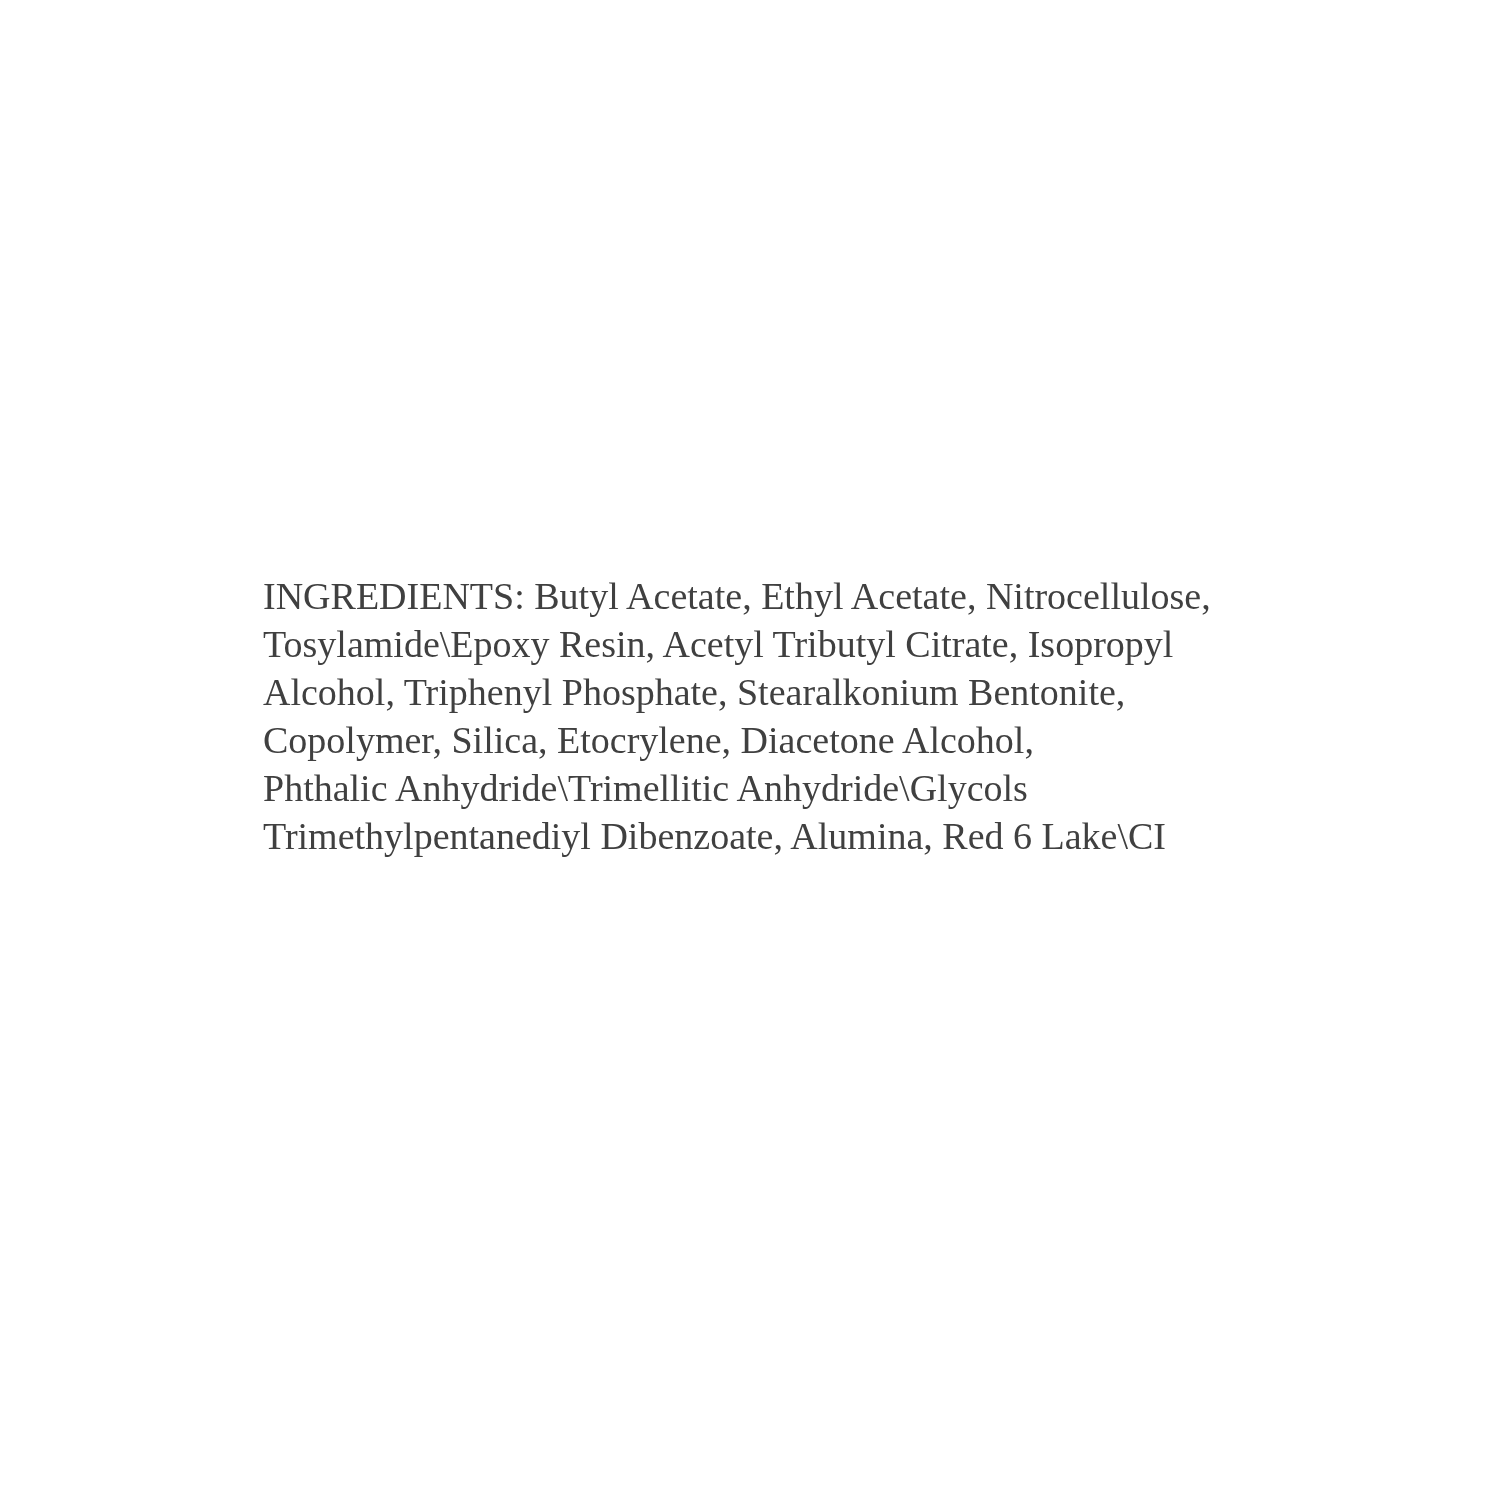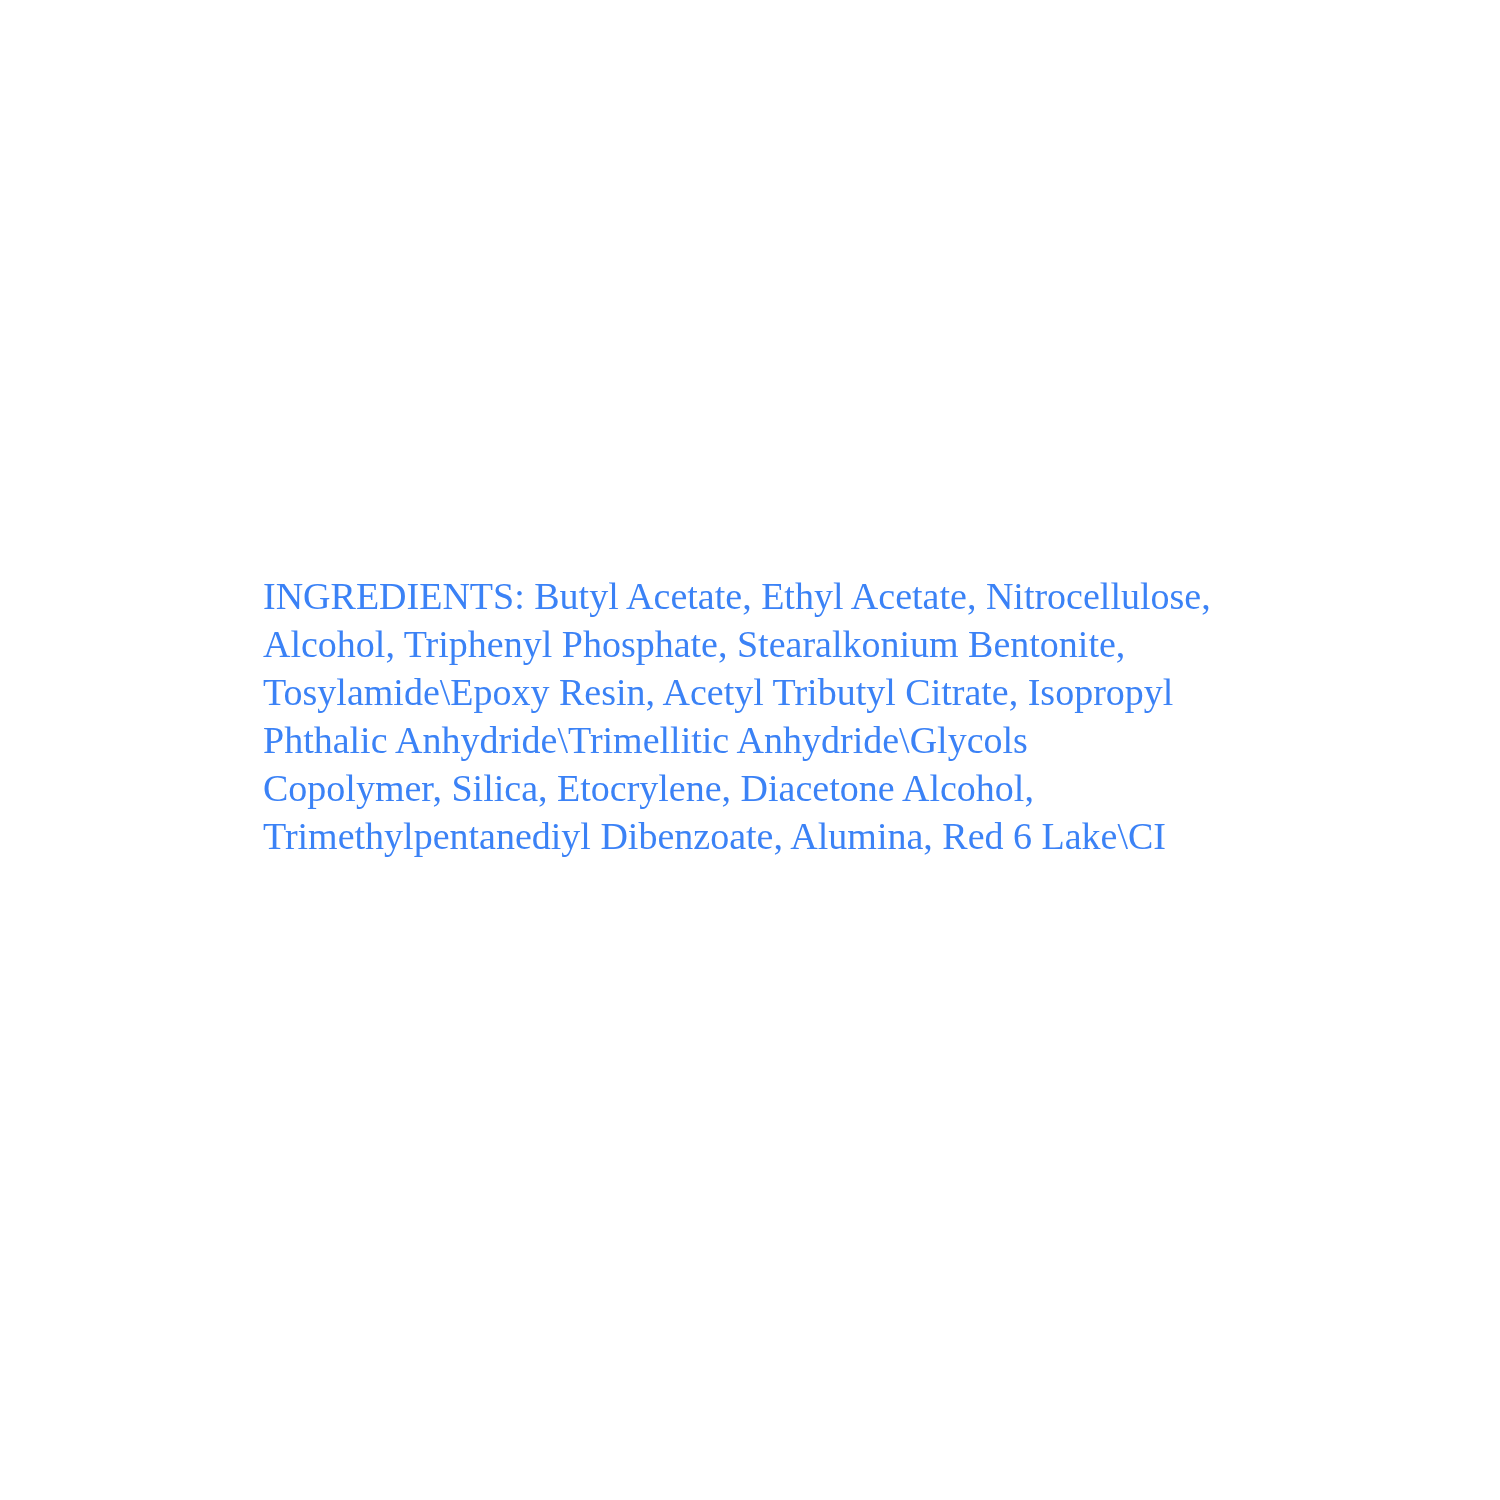--- a/index.html
+++ b/index.html
@@ -15,33 +15,33 @@
     overflow: hidden;
   }
   .ingredients-block {
     position: absolute;
     left: 263px;
     top: 572px;
     width: 1010px;
     font-family: "Liberation Serif", "DejaVu Serif", serif;
     font-size: 38px;
     line-height: 48px;
-    color: #3b82f6;
+    color: #404040;
     text-align: left;
     letter-spacing: 0px;
   }
   .ingredients-line {
     white-space: nowrap;
   }
 </style>
 </head>
 <body>
 
 <div class="canvas">
   <div class="ingredients-block">
     <div class="ingredients-line">INGREDIENTS: Butyl Acetate, Ethyl Acetate, Nitrocellulose,</div>
+    <div class="ingredients-line">Tosylamide\Epoxy Resin, Acetyl Tributyl Citrate, Isopropyl</div>
     <div class="ingredients-line">Alcohol, Triphenyl Phosphate, Stearalkonium Bentonite,</div>
-    <div class="ingredients-line">Tosylamide\Epoxy Resin, Acetyl Tributyl Citrate, Isopropyl</div>
+    <div class="ingredients-line">Copolymer, Silica, Etocrylene, Diacetone Alcohol,</div>
     <div class="ingredients-line">Phthalic Anhydride\Trimellitic Anhydride\Glycols</div>
-    <div class="ingredients-line">Copolymer, Silica, Etocrylene, Diacetone Alcohol,</div>
     <div class="ingredients-line">Trimethylpentanediyl Dibenzoate, Alumina, Red 6 Lake\CI</div>
   </div>
 </div>
 
 </body></html>

